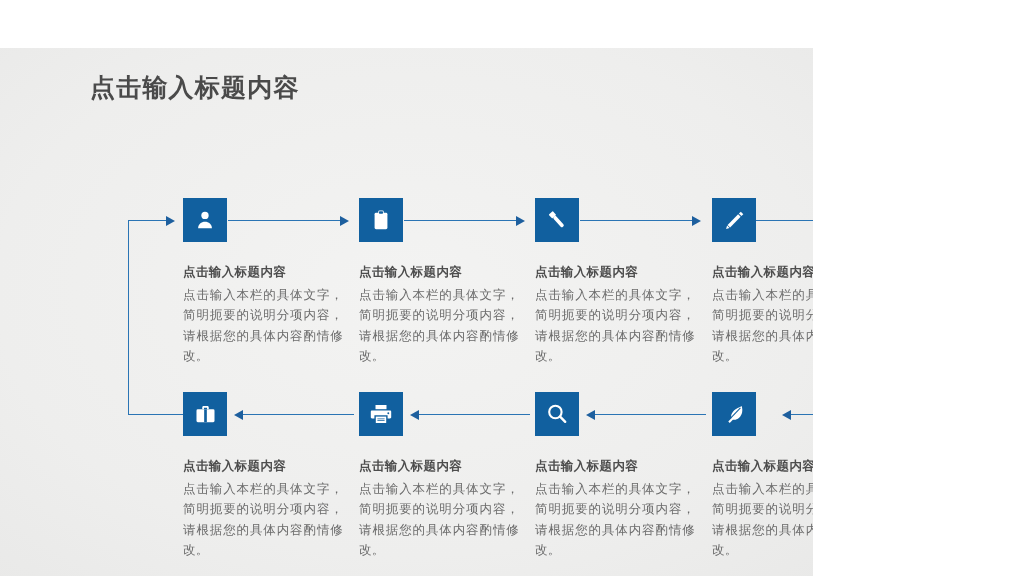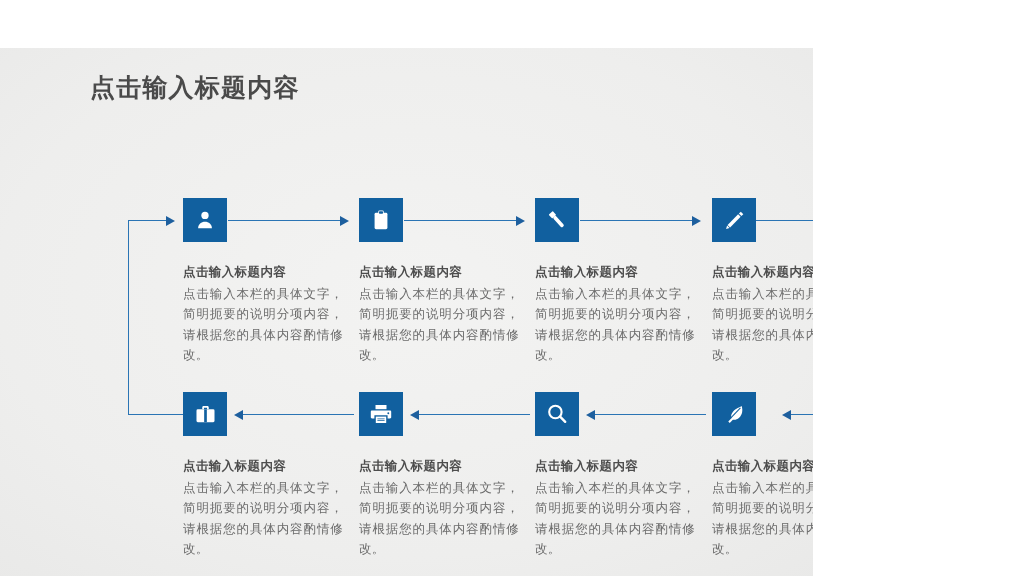--- a/index.html
+++ b/index.html
@@ -85,21 +85,20 @@
     white-space: nowrap;
   }
   .node-body {
     margin-top: 6px;
     font-size: 12.5px;
     color: #6b6b6b;
     line-height: 1.62;
     letter-spacing: 0.2px;
     width: 160px;
     text-align: justify;
-    font-family: Liberation Mono, monospace;
   }
 </style>
 </head>
 <body>
 
 <div class="slide">
 
   <div class="slide-title">点击输入标题内容</div>
 
   <div class="rail rail-v" style="left:128px; top:172px; height:194px;"></div>

